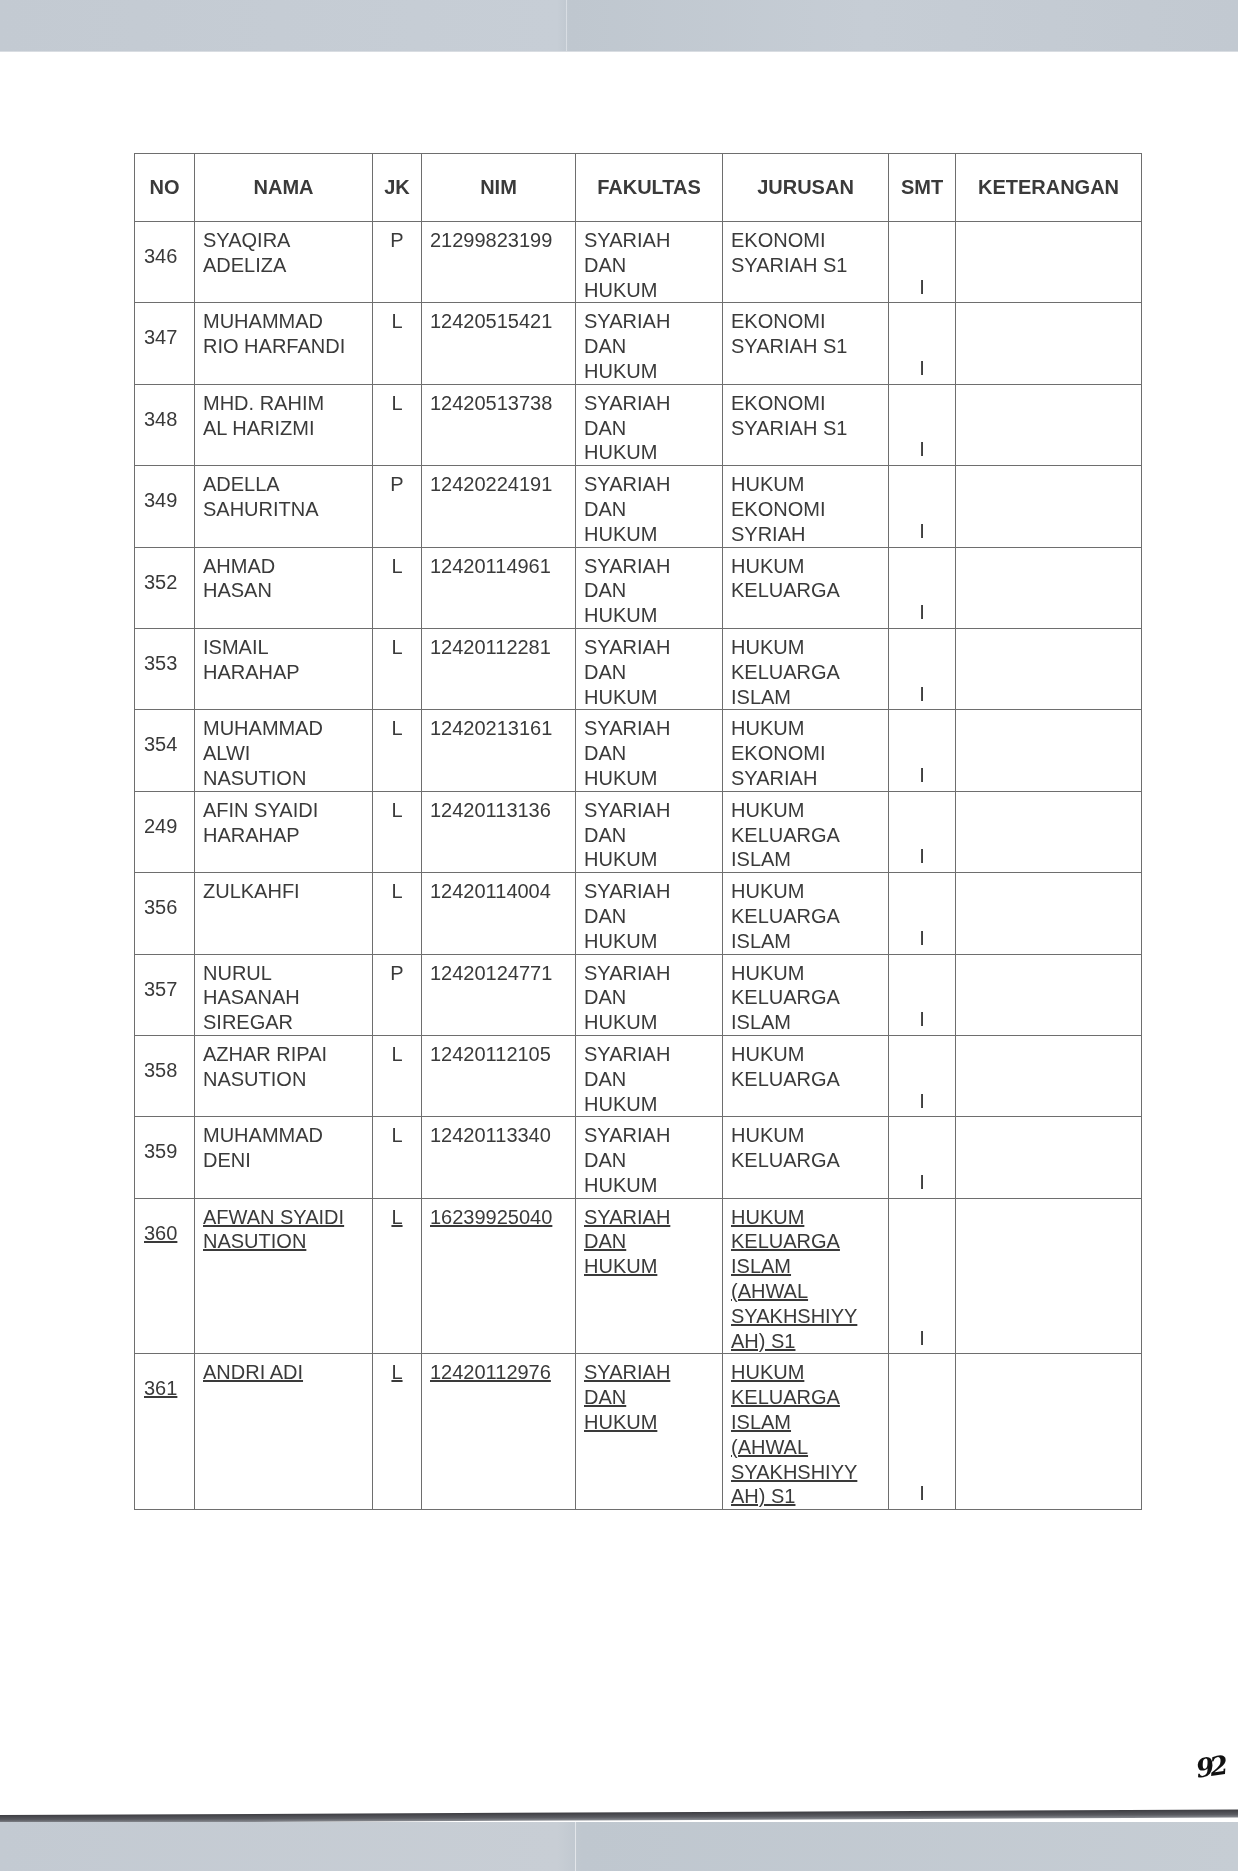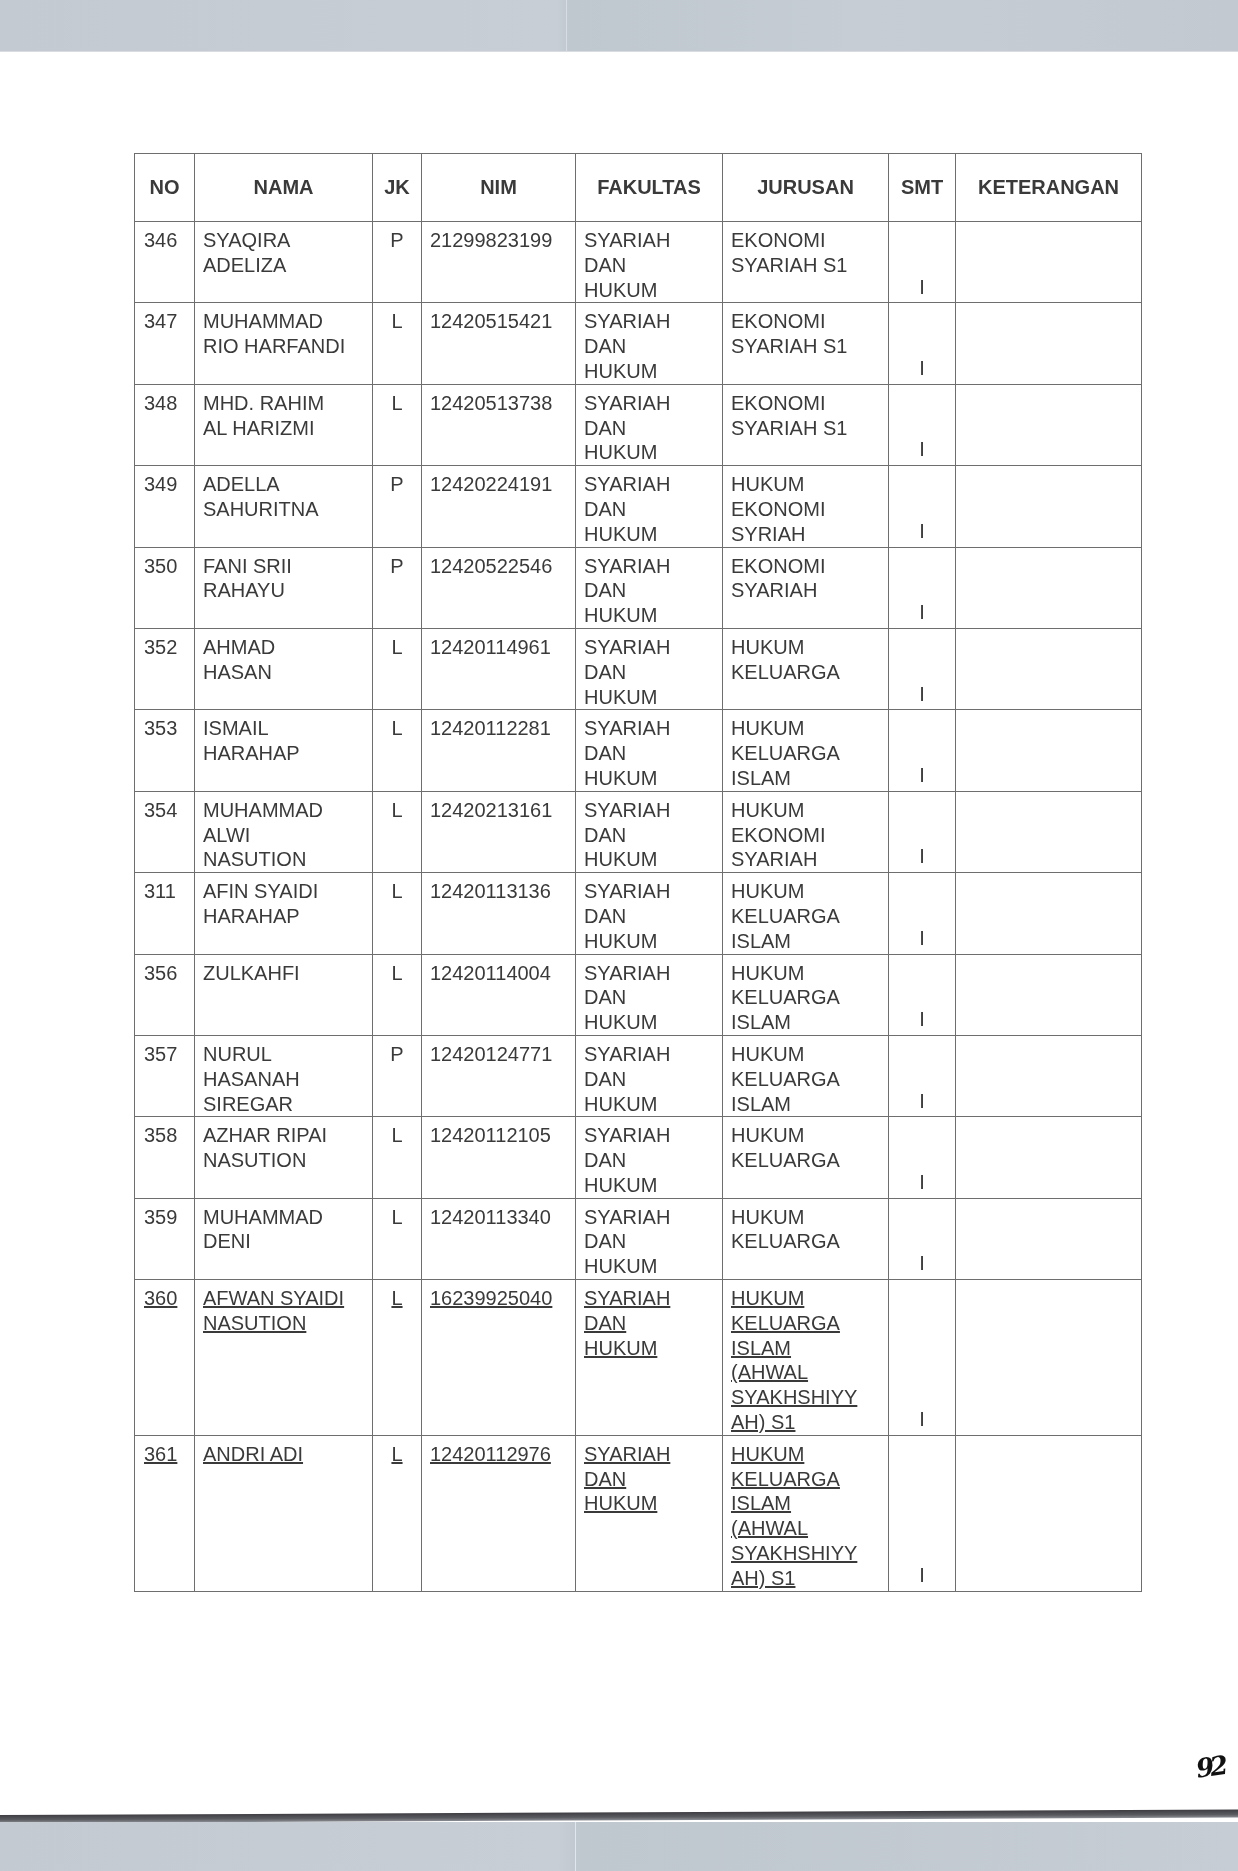--- a/index.html
+++ b/index.html
@@ -37,21 +37,21 @@
       font-size: 20px;
       line-height: 24.8px;
     }
     table.roster th {
       height: 67px; vertical-align: middle; text-align: center;
       font-weight: bold; font-size: 20px; color: #3a3a3a;
     }
     table.roster tr.r td { height: 75px; }
     table.roster tr.r.tall td { height: 148px; text-decoration: underline; }
     td .cell { padding: 6px 8px 0 8px; white-space: pre-line; }
-    td.c-no .cell { padding-left: 9px; }
+    td.c-no .cell { padding-left: 9px; margin-top: 16px; }
     td.c-jk .cell { text-align: center; padding: 6px 0 0 0; }
     td.c-smt { position: relative; }
     td.c-smt .smt-val {
       position: absolute; left: 0; right: 0; bottom: 3px; text-align: center;
     }
     col.no { width: 60px; } col.nama { width: 178px; } col.jk { width: 49px; }
     col.nim { width: 154px; } col.fak { width: 147px; } col.jur { width: 166px; }
     col.smt { width: 67px; } col.ket { width: 186px; }
 
     .page-mark {
@@ -210,50 +210,20 @@
 SYRIAH</div>
         </td>
     <td class="c-smt">
           <div class="smt-val">I</div>
         </td>
     <td class="c-ket">
           <div class="cell"></div>
         </td>
   </tr>
 
-  <tr class="r">
-    <td class="c-no">
-          <div class="cell">350</div>
-        </td>
-    <td class="c-nama">
-          <div class="cell">FANI SRII
-RAHAYU</div>
-        </td>
-    <td class="c-jk">
-          <div class="cell">P</div>
-        </td>
-    <td class="c-nim">
-          <div class="cell">12420522546</div>
-        </td>
-    <td class="c-fak">
-          <div class="cell">SYARIAH
-DAN
-HUKUM</div>
-        </td>
-    <td class="c-jur">
-          <div class="cell">EKONOMI
-SYARIAH</div>
-        </td>
-    <td class="c-smt">
-          <div class="smt-val">I</div>
-        </td>
-    <td class="c-ket">
-          <div class="cell"></div>
-        </td>
-  </tr>
 
 
   <tr class="r">
     <td class="c-no">
           <div class="cell">352</div>
         </td>
     <td class="c-nama">
           <div class="cell">AHMAD
 HASAN</div>
         </td>
@@ -340,21 +310,21 @@
     <td class="c-smt">
           <div class="smt-val">I</div>
         </td>
     <td class="c-ket">
           <div class="cell"></div>
         </td>
   </tr>
 
   <tr class="r">
     <td class="c-no">
-          <div class="cell">311</div>
+          <div class="cell">249</div>
         </td>
     <td class="c-nama">
           <div class="cell">AFIN SYAIDI
 HARAHAP</div>
         </td>
     <td class="c-jk">
           <div class="cell">L</div>
         </td>
     <td class="c-nim">
           <div class="cell">12420113136</div>

